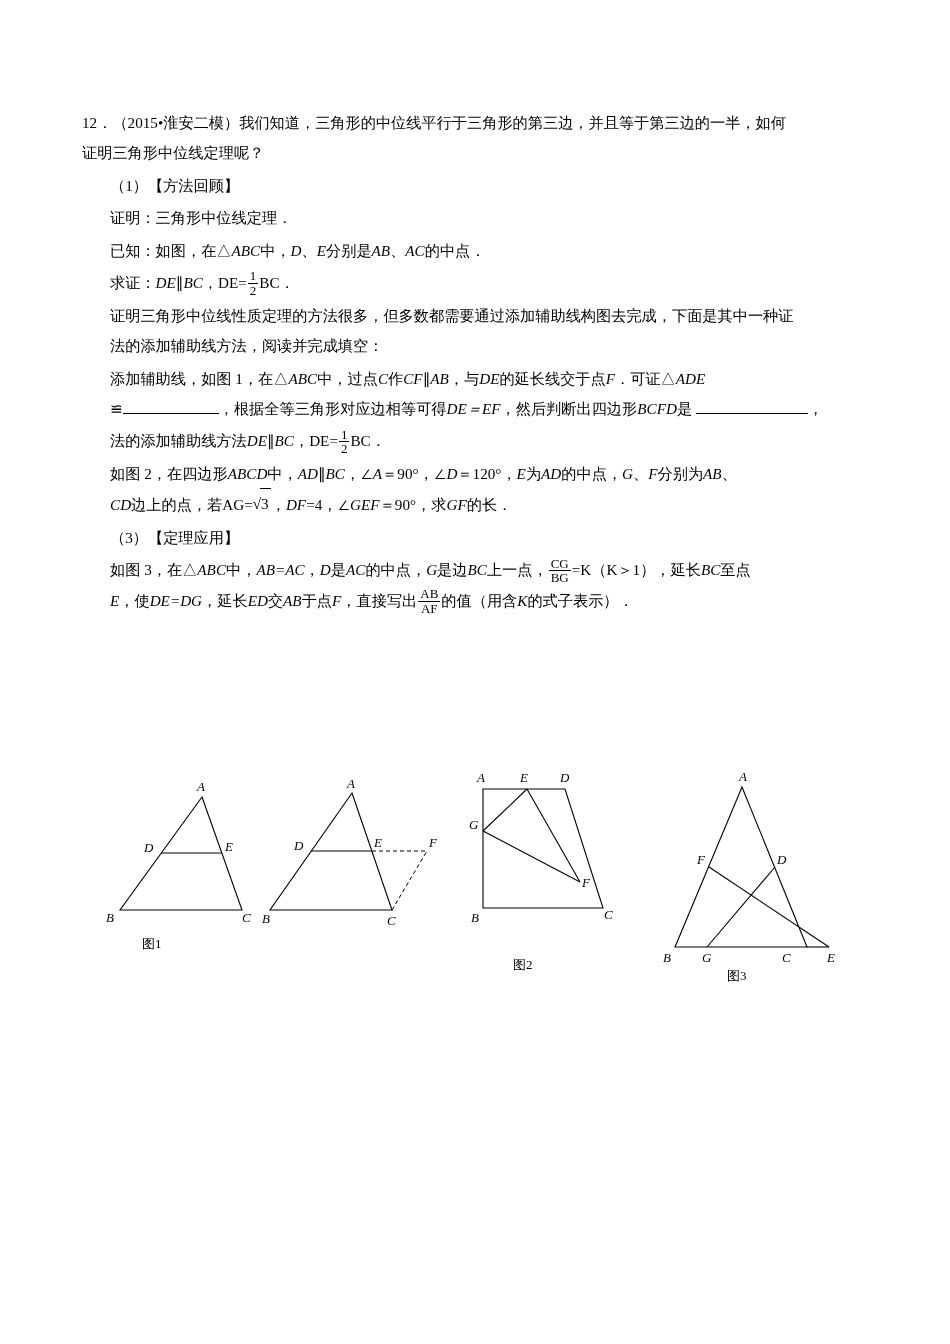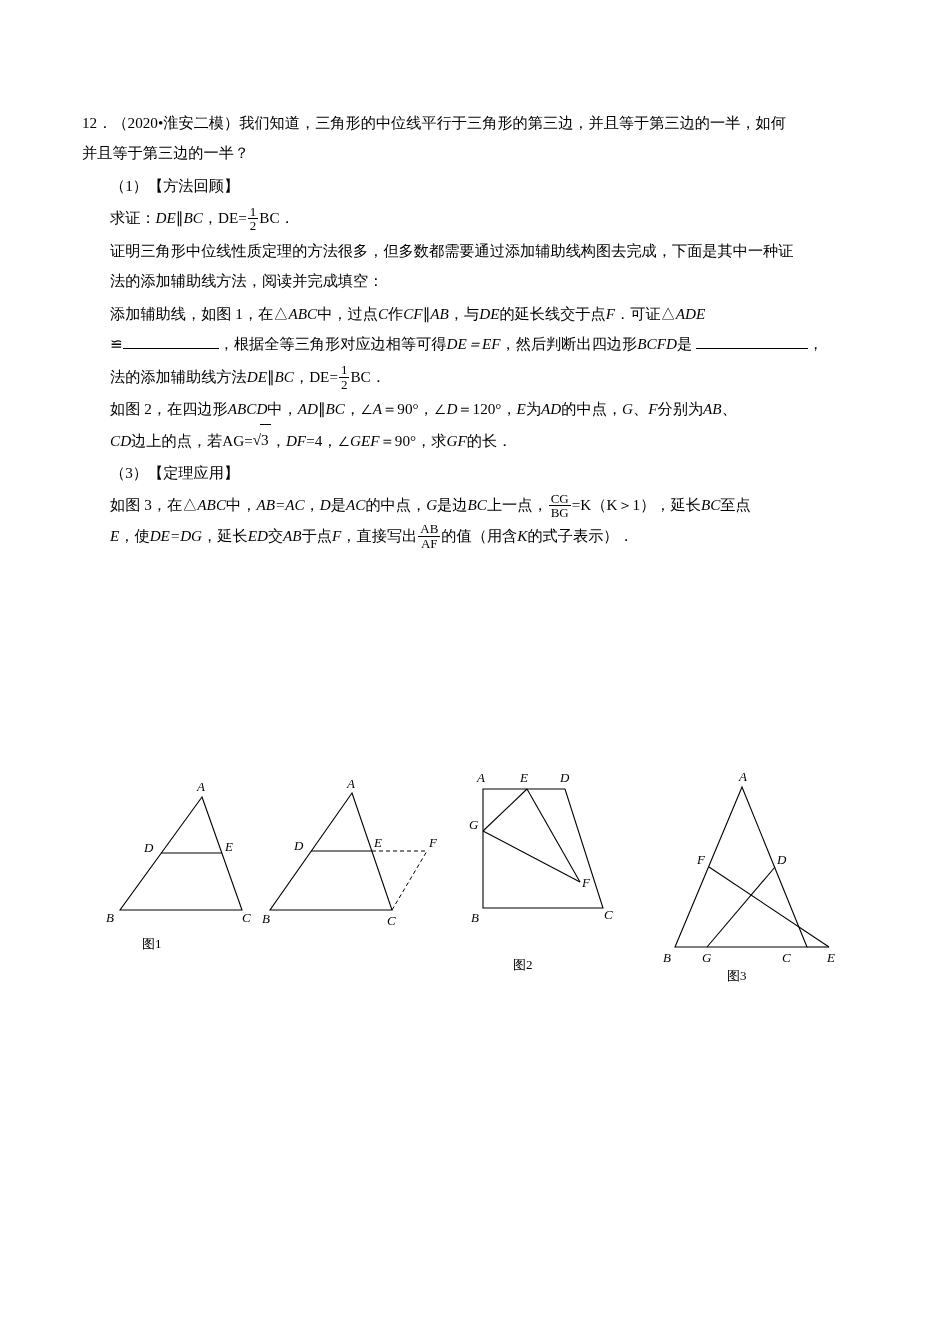--- a/index.html
+++ b/index.html
@@ -97,25 +97,27 @@
     position: absolute;
   }
 </style>
 </head>
 <body>
 
 <div class="page">
 
   <div class="content">
 
-    <p class="para"><span>12</span>．<span>（2020•淮安二模）</span><span>我们知道，三角形的中位线平行于三角形的第三边，并且等于第三边的一半，如何</span><br><span>并且等于第三边的一半？</span></p>
+    <p class="para"><span>12</span>．<span>（2015•淮安二模）</span><span>我们知道，三角形的中位线平行于三角形的第三边，并且等于第三边的一半，如何</span><br><span>证明三角形中位线定理呢？</span></p>
 
     <p class="para indent">（1）【方法回顾】</p>
 
-
+    <p class="para indent">证明：三角形中位线定理．</p>
+
+    <p class="para indent"><span>已知：如图，在△</span><span class="it">ABC</span><span>中，</span><span class="it">D</span><span>、</span><span class="it">E</span><span>分别是</span><span class="it">AB</span><span>、</span><span class="it">AC</span><span>的中点．</span></p>
 
     <p class="para indent"><span>求证：</span><span class="it">DE</span><span>∥</span><span class="it">BC</span><span>，</span><span>DE=</span><span class="frac"><span class="num">1</span><span class="den">2</span></span><span>BC．</span></p>
 
     <p class="para indent"><span>证明三角形中位线性质定理的方法很多，但多数都需要通过添加辅助线构图去完成，下面是其中一种证</span><br><span>法的添加辅助线方法，阅读并完成填空：</span></p>
 
     <p class="para indent"><span>添加辅助线，如图 1，在△</span><span class="it">ABC</span><span>中，过点</span><span class="it">C</span><span>作</span><span class="it">CF</span><span>∥</span><span class="it">AB</span><span>，与</span><span class="it">DE</span><span>的延长线交于点</span><span class="it">F</span><span>．可证△</span><span class="it">ADE</span><br><span>≌</span><span class="blank short"></span><span>，根据全等三角形对应边相等可得</span><span class="it">DE＝EF</span><span>，然后判断出四边形</span><span class="it">BCFD</span><span>是</span>&nbsp;<span class="blank long"></span><span>，</span></p>
 
     <p class="para indent"><span>法的添加辅助线方法</span><span class="it">DE</span><span>∥</span><span class="it">BC</span><span>，</span><span>DE=</span><span class="frac"><span class="num">1</span><span class="den">2</span></span><span>BC．</span></p>
 
 

